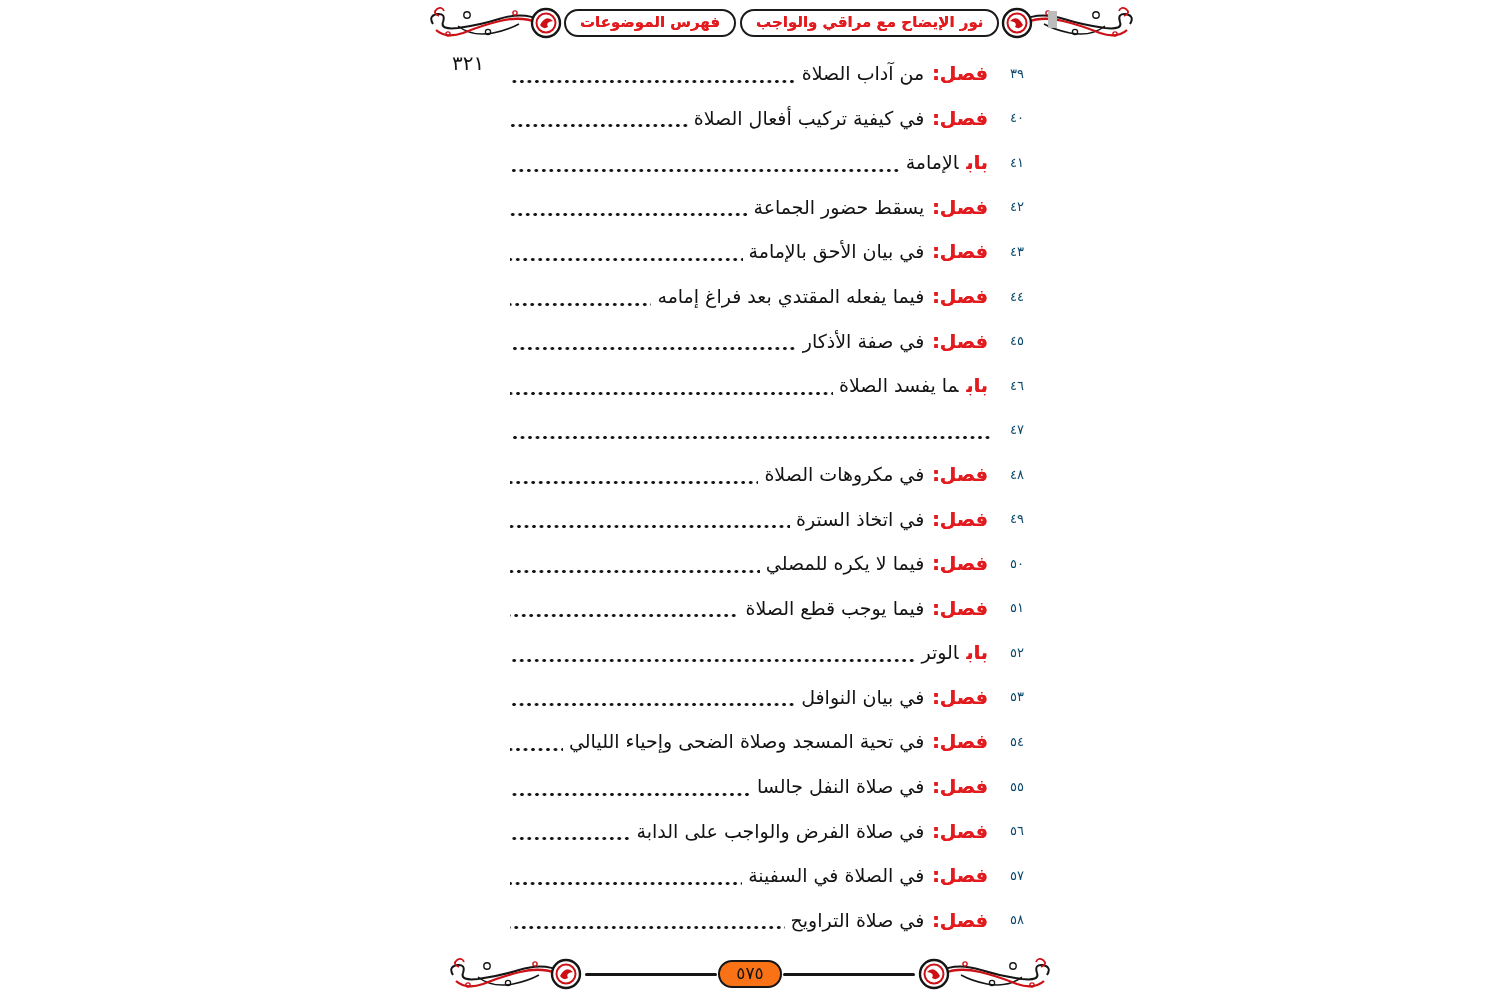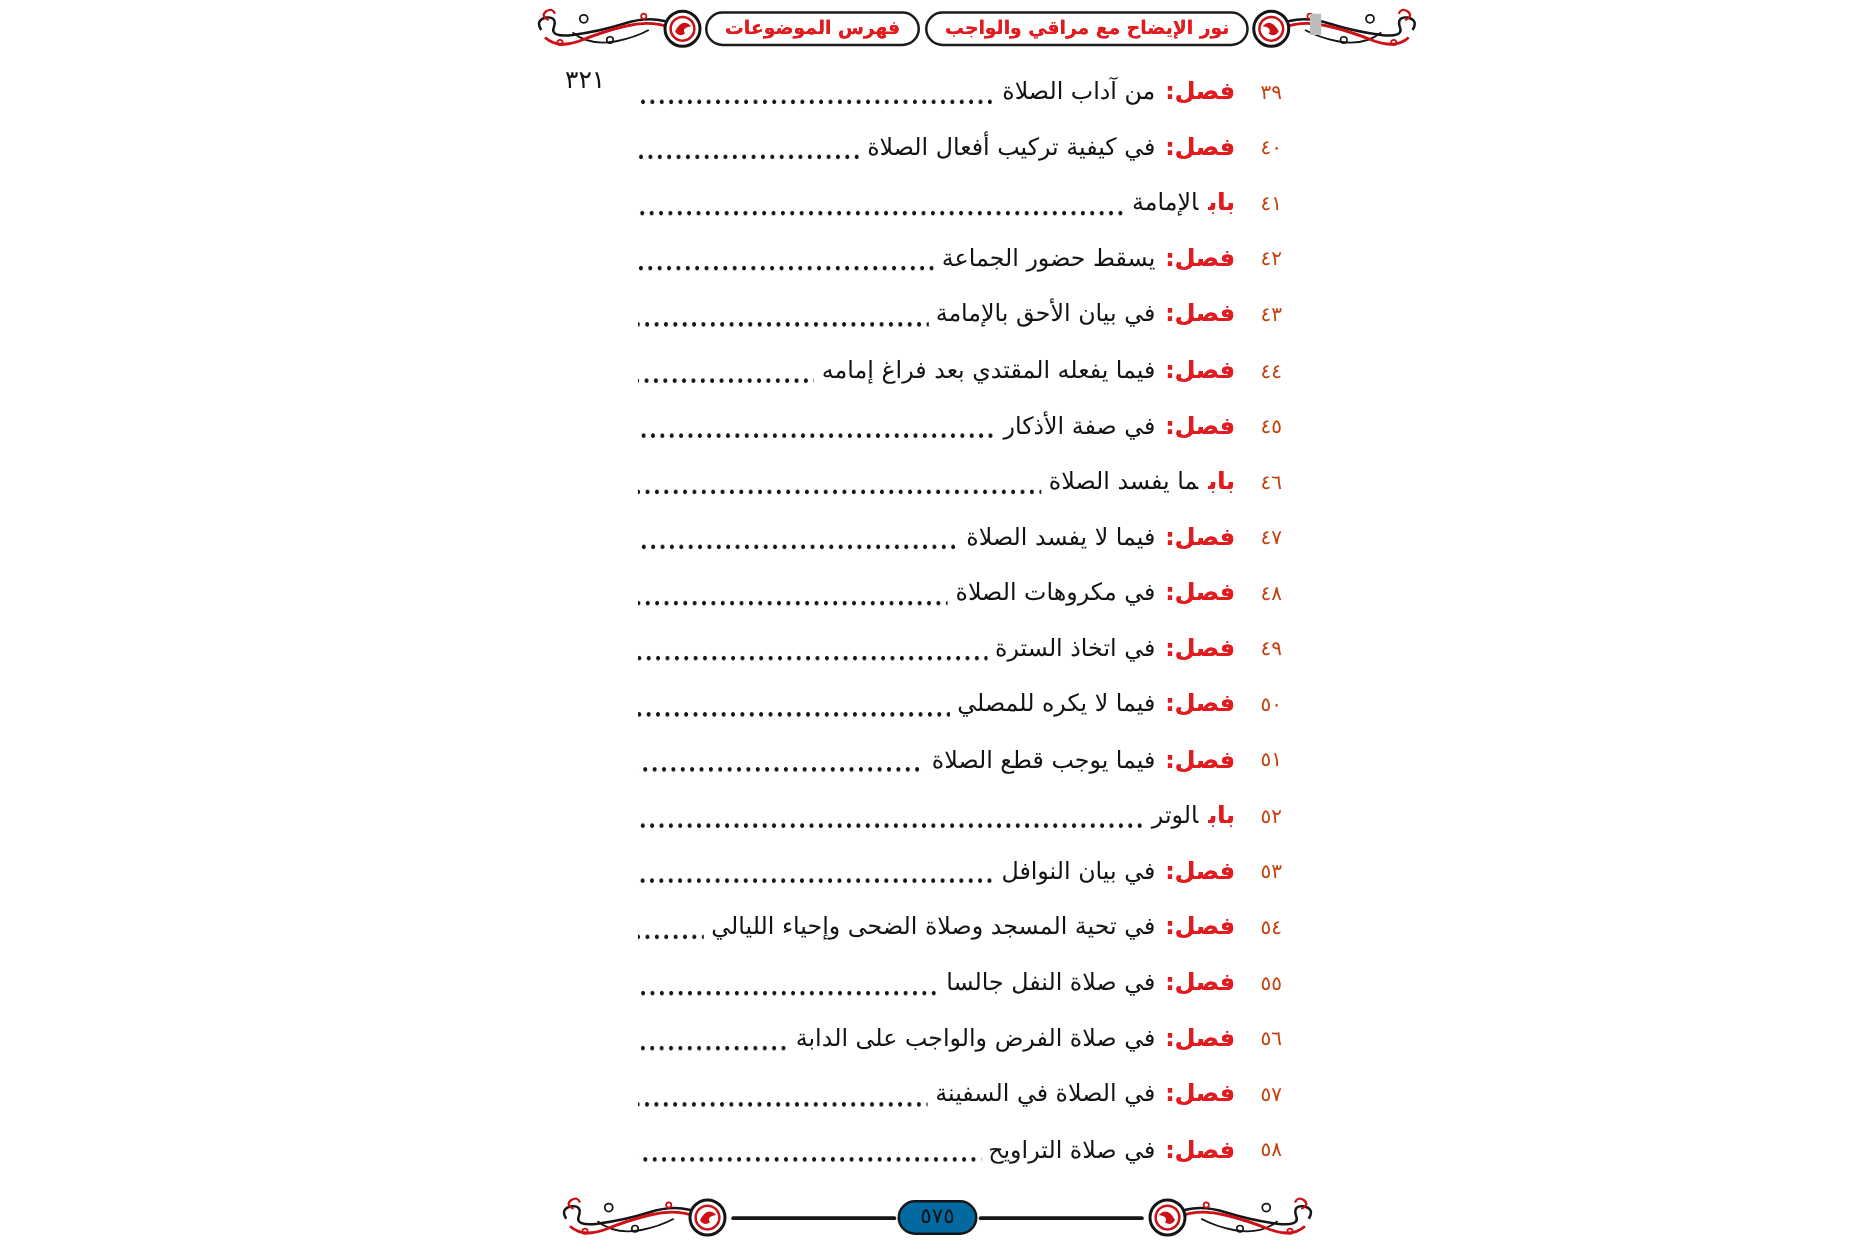--- a/index.html
+++ b/index.html
@@ -32,21 +32,21 @@
   }
 
   
   .toc{
     position:absolute;left:452px;top:51px;width:584px;
   }
   .toc-row{
     direction:rtl;display:flex;align-items:center;height:44.55px;
   }
   .toc-row .num{
-    flex:none;width:38px;text-align:center;font-size:16px;color:#c2410c;letter-spacing:1px;
+    flex:none;width:38px;text-align:center;font-size:13px;color:#0c4a6e;letter-spacing:1px;
   }
   .toc-row .entry{
     flex:none;white-space:nowrap;font-size:19px;color:#131313;margin-right:10px;
   }
   .toc-row .label{
     color:var(--accent,#e21b1f);font-weight:bold;margin-left:8px;
     text-shadow:0 0 .4px var(--accent,#e21b1f);
   }
   .toc-row .leader{
     flex:1;min-width:10px;height:5px;margin:16px 6px 0 6px;
@@ -57,21 +57,21 @@
     flex:none;width:58px;text-align:left;font-size:20px;color:#131313;letter-spacing:1px;
   }
 
   
   .footer{
     position:absolute;left:448px;top:953px;width:604px;height:42px;
     display:flex;align-items:center;
   }
   .fline{flex:1;height:3px;background:#161616;border-radius:2px;margin:0 1px;}
   .page-pill{
-    flex:none;border:2.2px solid #161616;border-radius:16px;background:#0369a1;
+    flex:none;border:2.2px solid #161616;border-radius:16px;background:#f97316;
     padding:1px 16px 3px 16px;display:flex;align-items:center;justify-content:center;
   }
   .page-pill .ptext{font-size:17px;color:#131313;letter-spacing:2px;direction:rtl;}
   .defs{position:absolute;width:0;height:0;overflow:hidden;}
 </style>
 </head>
 <body>
 
 <svg class="defs" aria-hidden="true">
   <defs>
@@ -154,21 +154,20 @@
       <span class="page">٢٤٨</span>
     </div>
       <div class="toc-row">
       <span class="num">٤٦</span>
       <span class="entry"><span class="label">باب</span><span class="title">ما يفسد الصلاة</span></span>
       <span class="leader"></span>
       <span class="page">٢٥٢</span>
     </div>
       <div class="toc-row">
       <span class="num">٤٧</span>
-      <span class="entry"><span class="label">فصل:</span><span class="title">فيما لا يفسد الصلاة</span></span>
       <span class="leader"></span>
       <span class="page">٢٦٢</span>
     </div>
       <div class="toc-row">
       <span class="num">٤٨</span>
       <span class="entry"><span class="label">فصل:</span><span class="title">في مكروهات الصلاة</span></span>
       <span class="leader"></span>
       <span class="page">٢٦٤</span>
     </div>
       <div class="toc-row">

